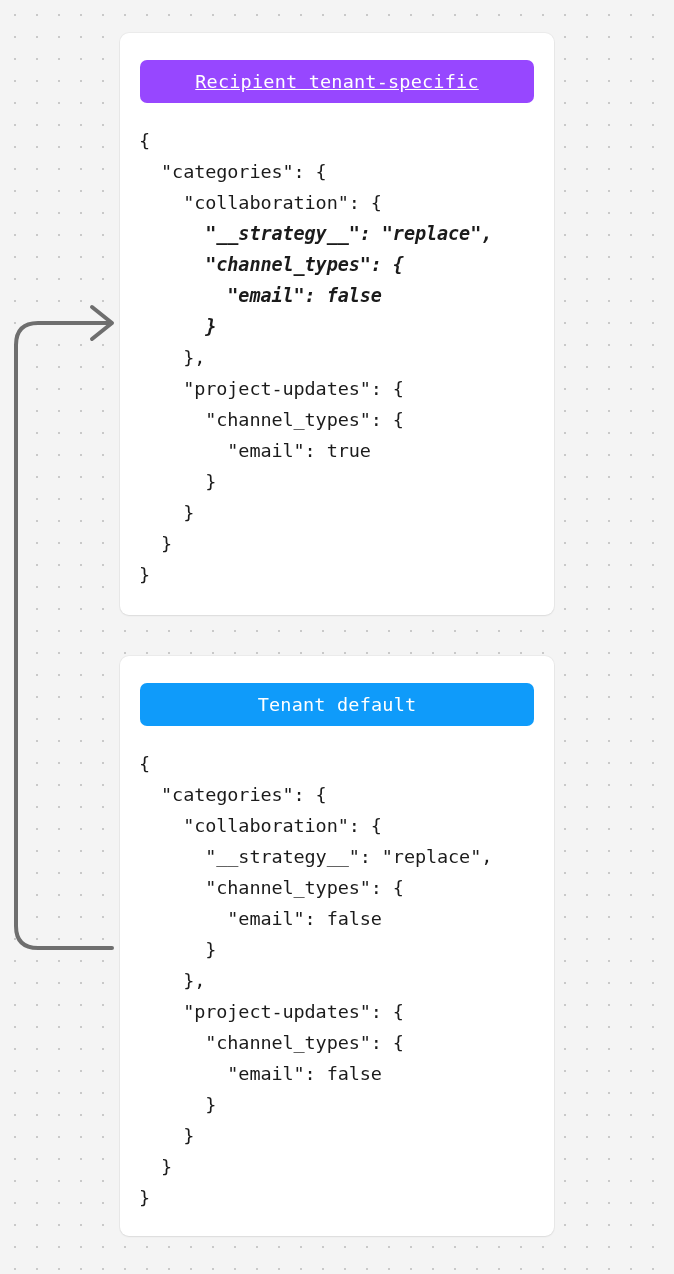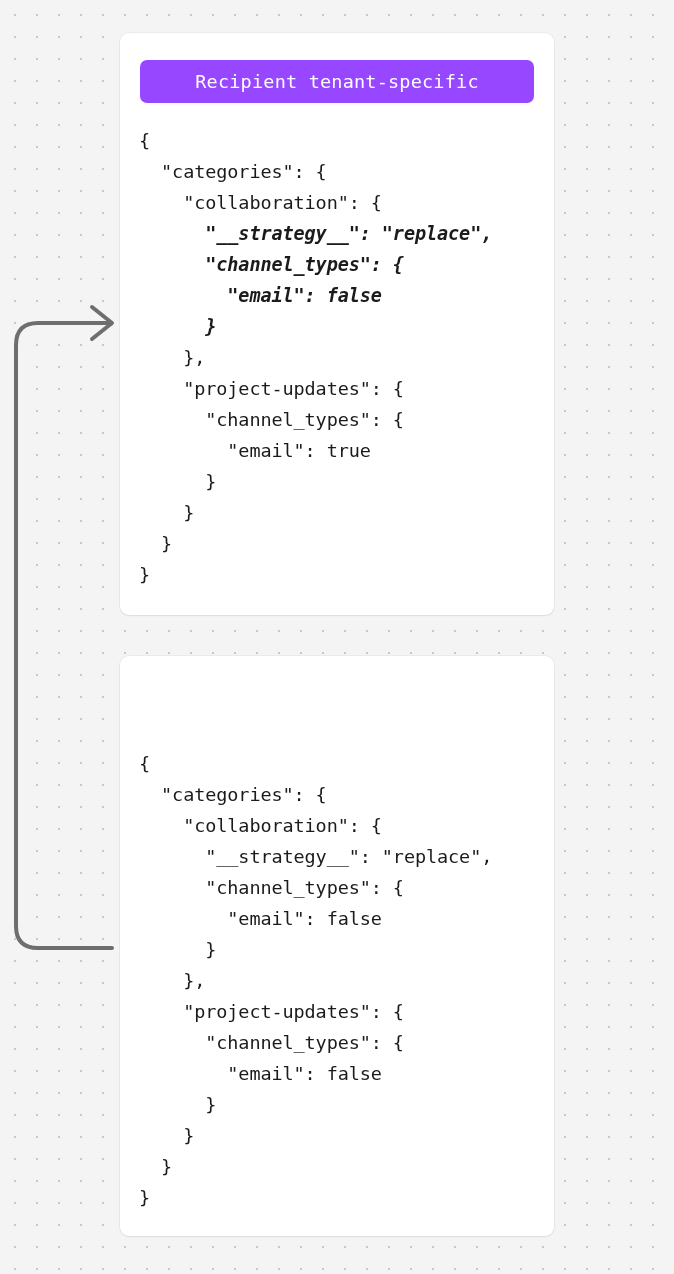--- a/index.html
+++ b/index.html
@@ -49,21 +49,21 @@
     height: 43px;
     border-radius: 7px;
     display: flex;
     align-items: center;
     justify-content: center;
     color: #ffffff;
     font-size: 18.5px;
     letter-spacing: 0.2px;
     font-family: "DejaVu Sans Mono", "Liberation Mono", monospace;
   }
-  .badge-purple { background: #9747ff; }
+  .badge-purple { background: #9747ff; text-decoration: underline; }
   .badge-blue   { background: #0f9bfa; }
 
   .code {
     position: absolute;
     left: 19px;
     top: 92px;
     margin: 0;
     font-family: "DejaVu Sans Mono", "Liberation Mono", monospace;
     font-size: 18.5px;
     line-height: 31px;
@@ -97,20 +97,21 @@
 <span>    "project-updates": {</span>
 <span>      "channel_types": {</span>
 <span>        "email": true</span>
 <span>      }</span>
 <span>    }</span>
 <span>  }</span>
 <span>}</span></pre>
 </div>
 
 <div class="card" id="card-tenant">
+  <div class="card-badge badge-blue" style="background: rgb(15, 155, 250);">Tenant default</div>
   <pre class="code"><span>{</span>
 <span>  "categories": {</span>
 <span>    "collaboration": {</span>
 <span>      "__strategy__": "replace",</span>
 <span>      "channel_types": {</span>
 <span>        "email": false</span>
 <span>      }</span>
 <span>    },</span>
 <span>    "project-updates": {</span>
 <span>      "channel_types": {</span>

